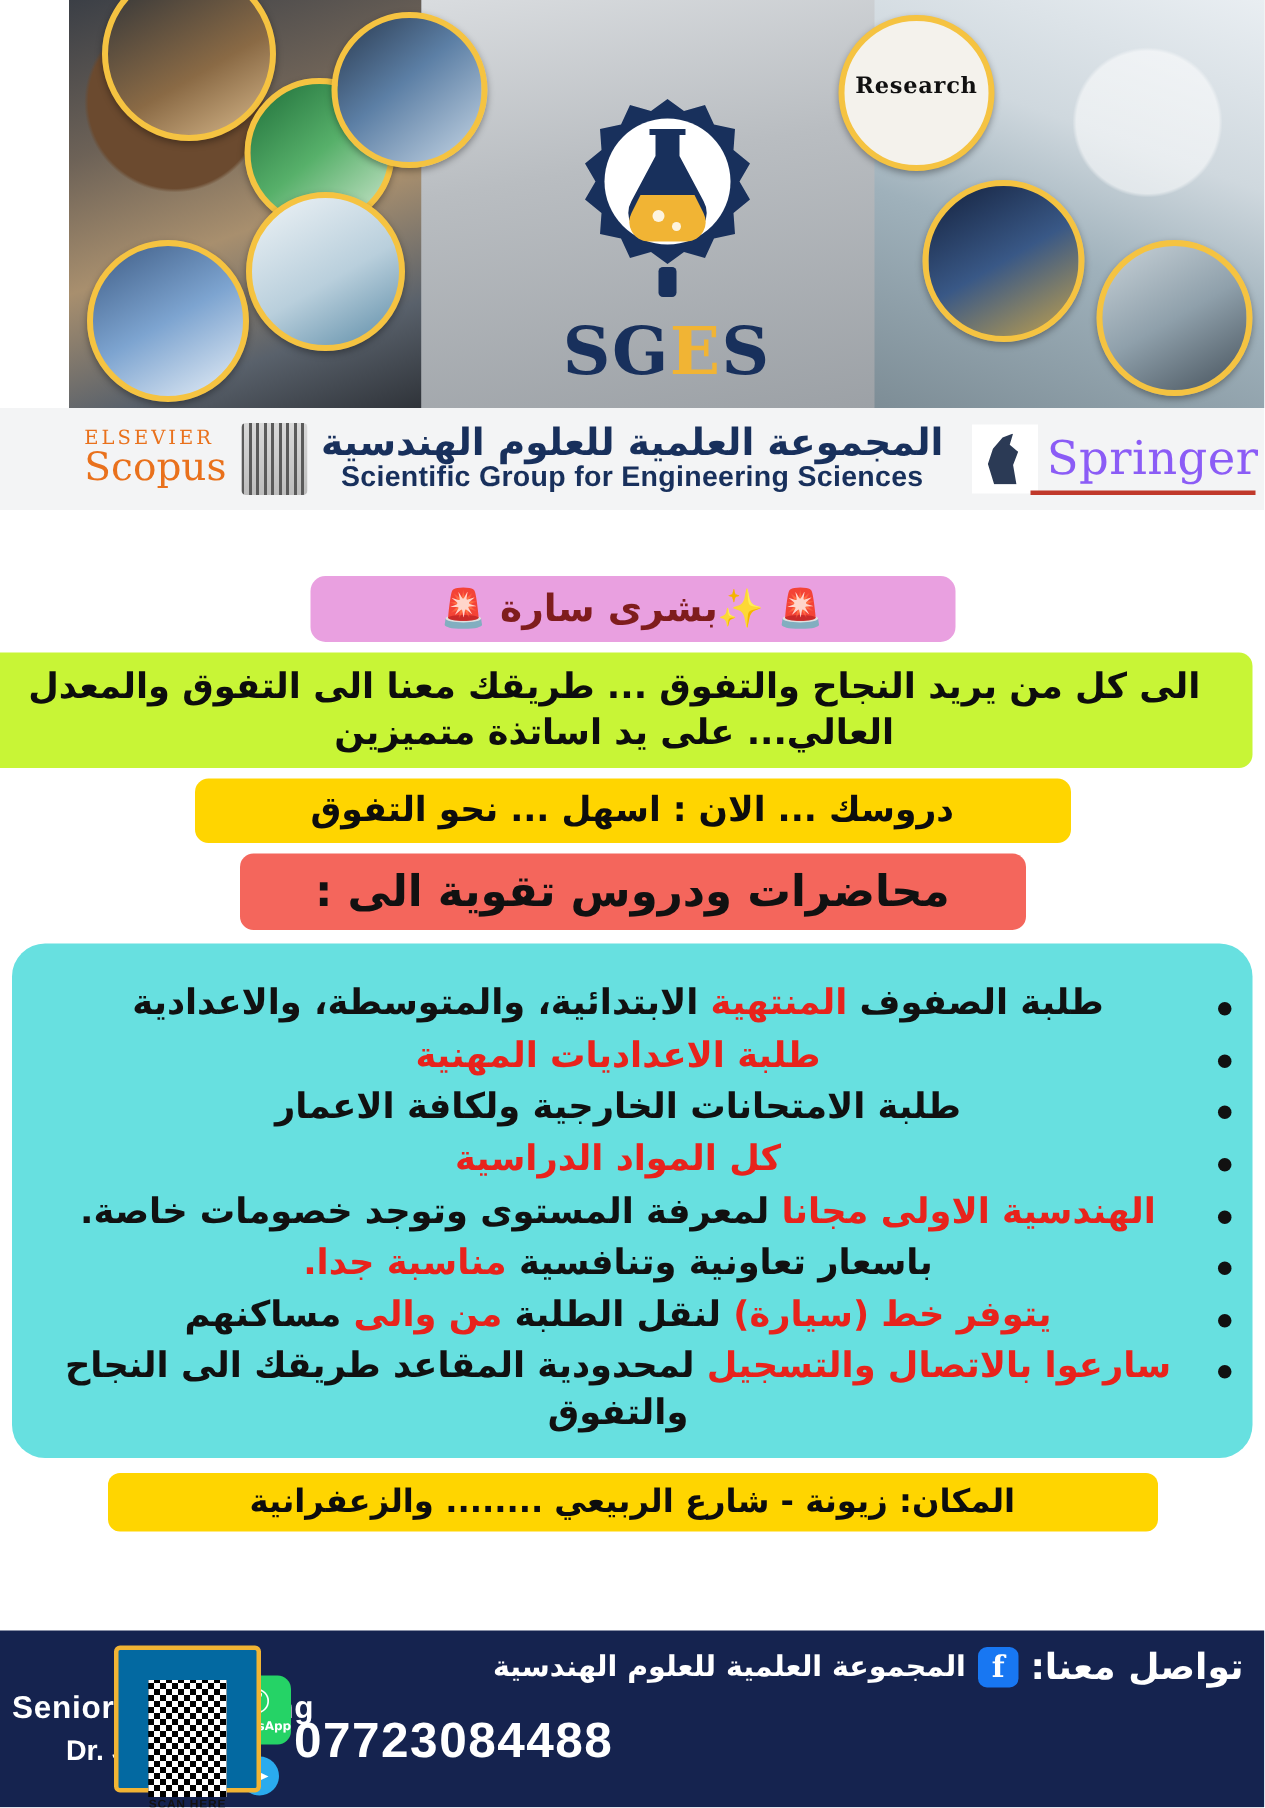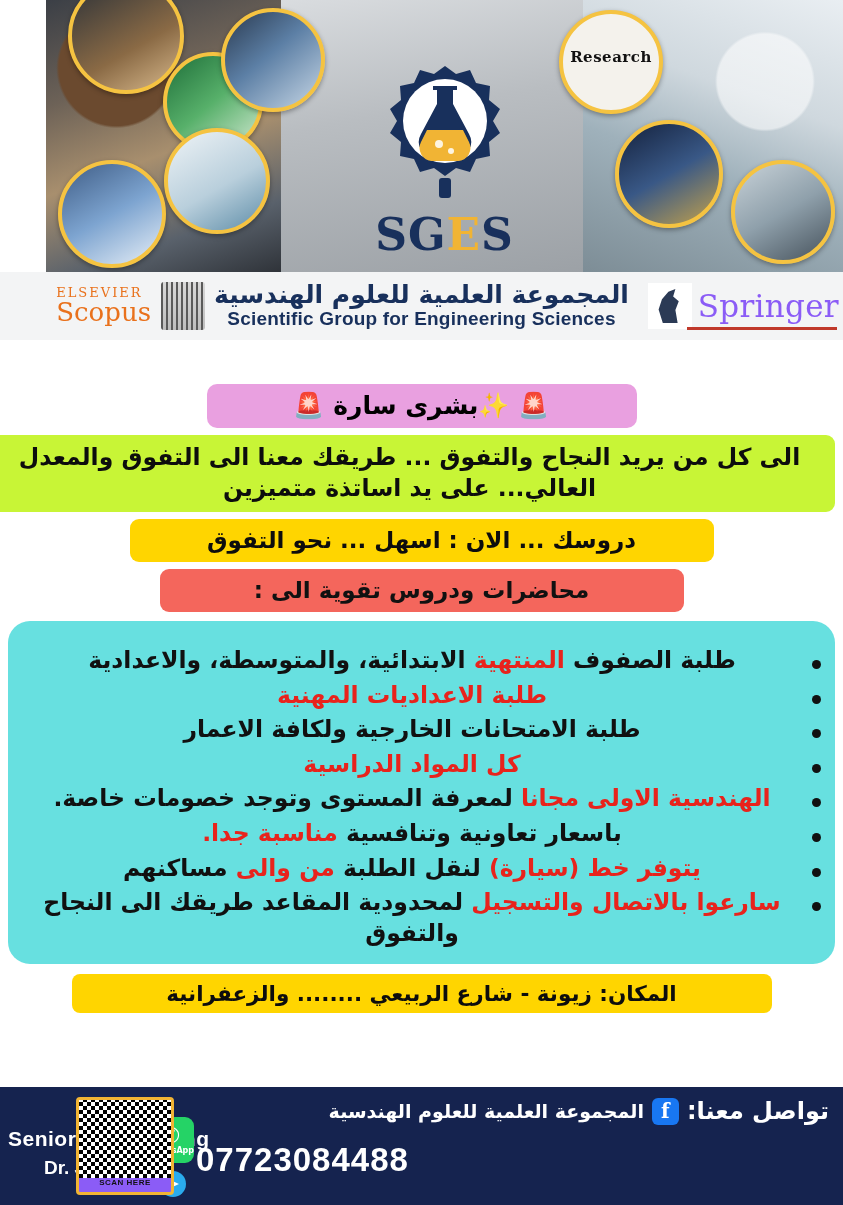--- a/index.html
+++ b/index.html
@@ -73,24 +73,24 @@
   .brand-right{position:absolute;right:4px;top:0;height:68px;display:flex;align-items:center;gap:6px;}
   .spr-mark{width:44px;height:46px;background:linear-gradient(#fff,#fff);position:relative;}
   .spr-mark:after{content:"";position:absolute;left:8px;top:6px;width:28px;height:34px;background:#2b3a55;
     clip-path:polygon(25% 100%,10% 60%,22% 30%,45% 8%,70% 0%,62% 22%,82% 36%,70% 62%,78% 100%);}
   .spr-txt{font-family:"DejaVu Serif","Liberation Serif",serif;font-size:31px;color:#8b5cf6;letter-spacing:.3px;}
   .spr-underline{position:absolute;right:6px;bottom:10px;width:150px;height:3px;background:#c0392b;}
 
   
   .body-area{position:relative;padding:0 8px;background:#fff;}
   .bn{margin:7px auto 0;border-radius:9px;text-align:center;line-height:1.35;}
-  .bn-good{background:#e9a0e0;width:402px;padding:5px 14px;font-size:25px;font-weight:700;color:#000000;border-radius:10px;margin-top:44px;}
+  .bn-good{background:#e9a0e0;width:402px;padding:5px 14px;font-size:25px;font-weight:700;color:#7f1d1d;border-radius:10px;margin-top:44px;}
   .bn-green{background:#c8f536;width:827px;padding:7px 12px;font-size:23.5px;font-weight:700;color:#0d0d0d;}
   .bn-yellow{background:#ffd500;width:560px;padding:6px 12px;font-size:23px;font-weight:700;color:#0d0d0d;}
-  .bn-red{background:#f4665c;width:500px;padding:6px 12px;font-size:23px;font-weight:700;color:#111;}
+  .bn-red{background:#f4665c;width:500px;padding:6px 12px;font-size:29px;font-weight:700;color:#111;}
 
   .list-box{
     margin:9px auto 0;width:827px;background:#67e0e0;border-radius:22px;
     padding:22px 14px 12px;box-sizing:border-box;
   }
   .li{display:flex;align-items:flex-start;justify-content:flex-start;gap:10px;margin:2px 0 4px;}
   .li .dot{flex:0 0 auto;width:9px;height:9px;border-radius:50%;background:#111;margin-top:15px;}
   .li .txt{flex:1 1 auto;text-align:center;font-size:23.5px;font-weight:700;line-height:1.3;color:#111;}
   .hl-red{color:#e8231c;}
   .hl-black{color:#111;}
@@ -103,21 +103,21 @@
   .f-contact .lbl{font-size:24px;font-weight:700;color:#fff;}
   .fb{width:27px;height:27px;border-radius:6px;background:#1877f2;color:#fff;font-weight:700;font-family:"DejaVu Serif","Liberation Serif",serif;font-size:20px;text-align:center;line-height:27px;}
   .f-page{font-size:19px;font-weight:700;}
   .f-phone{position:absolute;left:196px;bottom:26px;font-size:33px;font-weight:700;letter-spacing:1px;font-family:"Liberation Sans",sans-serif;}
   .f-senior{position:absolute;left:8px;top:40px;font-size:21px;font-weight:700;font-family:"Liberation Sans",sans-serif;letter-spacing:.5px;}
   .f-dr{position:absolute;left:44px;top:70px;font-size:19px;font-weight:700;font-family:"Liberation Sans",sans-serif;}
   .wa{position:absolute;left:148px;top:30px;width:46px;height:46px;border-radius:9px;background:#25d366;display:flex;flex-direction:column;align-items:center;justify-content:center;color:#fff;}
   .wa .glyph{font-size:22px;line-height:20px;}
   .wa .nm{font-size:8px;font-weight:700;}
   .tg{position:absolute;left:160px;top:84px;width:26px;height:26px;border-radius:50%;background:#2aabee;color:#fff;text-align:center;line-height:26px;font-size:16px;}
-  .qr-box{position:absolute;left:76px;top:10px;width:98px;height:98px;background:#8b5cf6;border:3px solid #f1b434;border-radius:4px;box-sizing:border-box;padding:0;}
+  .qr-box{position:absolute;left:76px;top:10px;width:98px;height:98px;background:#0369a1;border:3px solid #f1b434;border-radius:4px;box-sizing:border-box;padding:20px;}
   .qr{width:100%;height:78px;
     background-image:
       repeating-linear-gradient(90deg,#000 0 4px,#fff 4px 8px),
       repeating-linear-gradient(0deg,#000 0 4px,#fff 4px 8px);
     background-blend-mode:difference;}
   .qr-cap{font-size:8px;font-weight:700;color:#111;text-align:center;font-family:"Liberation Sans",sans-serif;letter-spacing:.5px;}
 </style>
 </head>
 <body>
 

